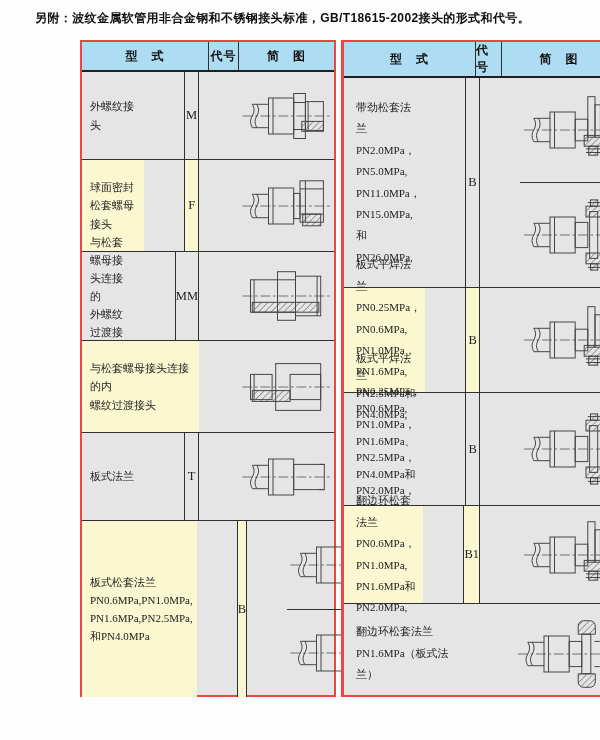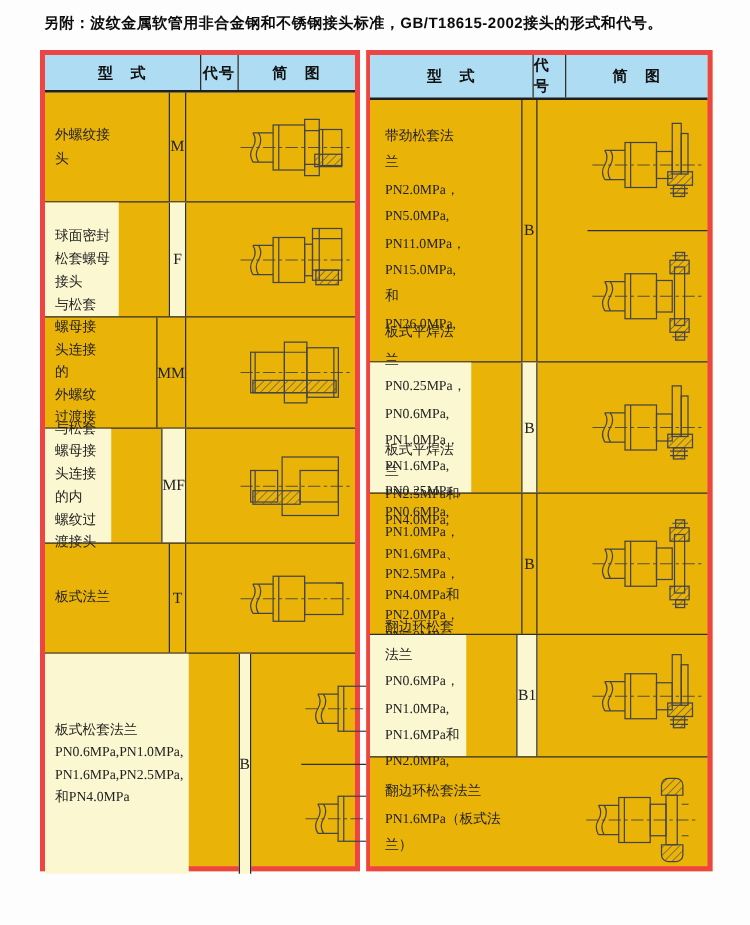--- a/index.html
+++ b/index.html
@@ -8,23 +8,24 @@
     background:#fdfdfd;
     font-family:"Liberation Serif","DejaVu Serif",serif;
     color:#1a1a1a;overflow:hidden;
   }
   .title{
     position:absolute;left:35px;top:10px;width:540px;
     font-family:"Liberation Sans","DejaVu Sans",sans-serif;
     font-weight:bold;font-size:12px;letter-spacing:0.4px;color:#0d0d0d;
   }
   .tbl{
-    position:absolute;top:40px;background:#eab308;
-    border:4px solid #ef4444;display:flex;flex-direction:column;
+    position:absolute;top:40px;background:#e5e5e5;
+    border:2px solid #ef4444;display:flex;flex-direction:column;
     box-sizing:border-box;
+    margin-left:48px;
   }
   #left-table{left:32px;width:256px;height:657px;}
   #right-table{left:293px;width:277px;height:657px;border-left-width:3px;}
   .hdr{display:flex;background:var(--hdr,#aedcf3);flex:0 0 28px;border-bottom:2px solid #1f1f1f;}
   .hcell{
     box-sizing:border-box;display:flex;align-items:center;justify-content:center;
     font-weight:bold;font-size:12px;letter-spacing:1px;color:#111;
   }
   .hcell.mid{border-left:1px solid #2f2f2f;border-right:1px solid #2f2f2f;}
   .row{display:flex;flex:0 0 auto;box-sizing:border-box;border-top:1px solid #2f2f2f;gap:40px;}
@@ -141,21 +142,20 @@
               <line x1="86" y1="18" x2="86" y2="62"></line>
       <rect x="14" y="47" width="74" height="11" fill="url(#hx2)"></rect>
             </g>
           </svg>
         </div>
       </div>
     </div>
     <div class="row" style="height: 92px;">
       <div class="cell c-type hl" style="width: 126px;">与松套螺母接头连接的内
 螺纹过渡接头</div>
-      <div class="cell c-code hl" style="width: 31px;">MF</div>
       <div class="cell c-diag" style="width: 95px;">
         <div class="sub">
           <svg viewBox="0 0 104 80" width="96" height="72" preserveAspectRatio="xMidYMid meet">
             <defs>
               <pattern id="hx3" patternUnits="userSpaceOnUse" width="5" height="5" patternTransform="rotate(45)">
                 <line x1="0" y1="0" x2="0" y2="5" stroke="#555" stroke-width="1.2"></line>
               </pattern>
             </defs>
             <g fill="none" stroke="#444444" stroke-width="1.1">
               <line x1="3" y1="40" x2="101" y2="40" stroke-dasharray="11 3 3 3" stroke-width="0.8"></line>

